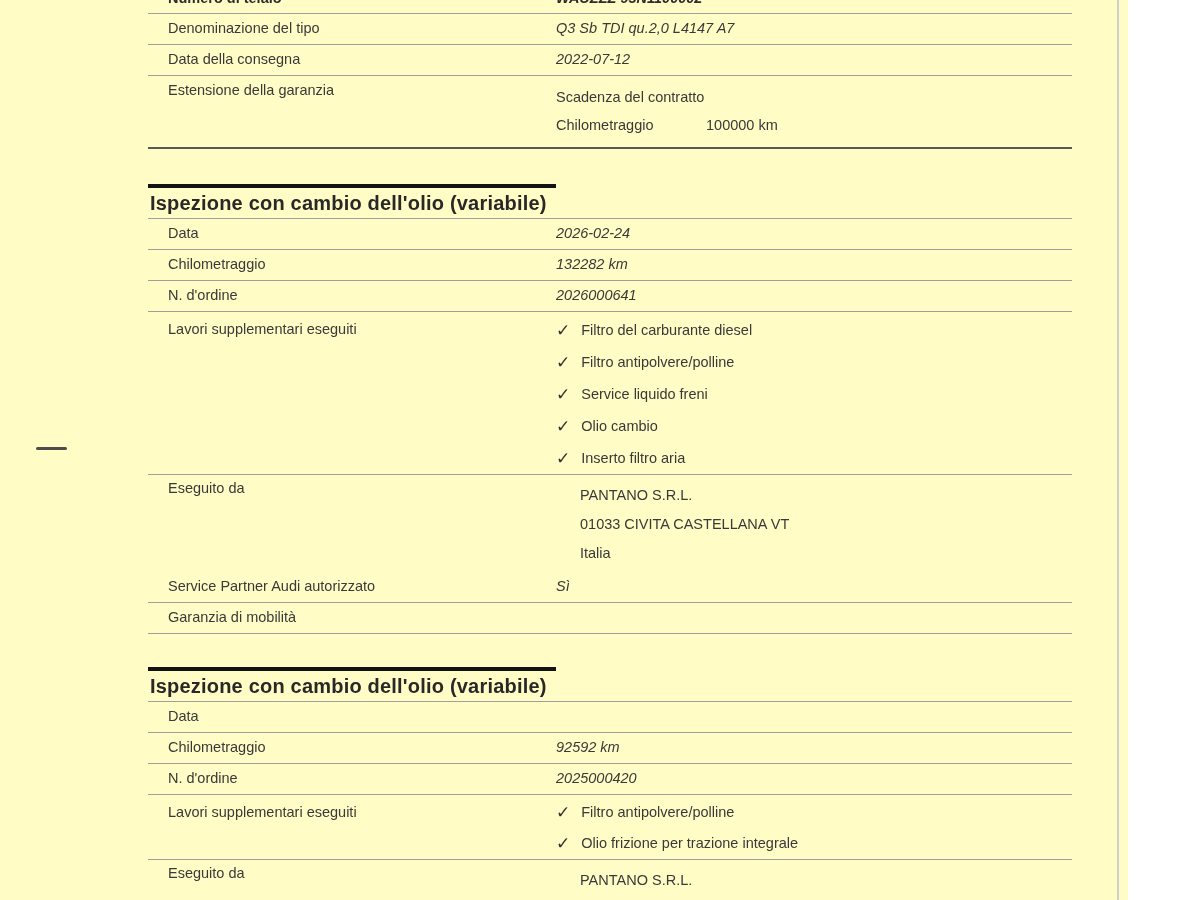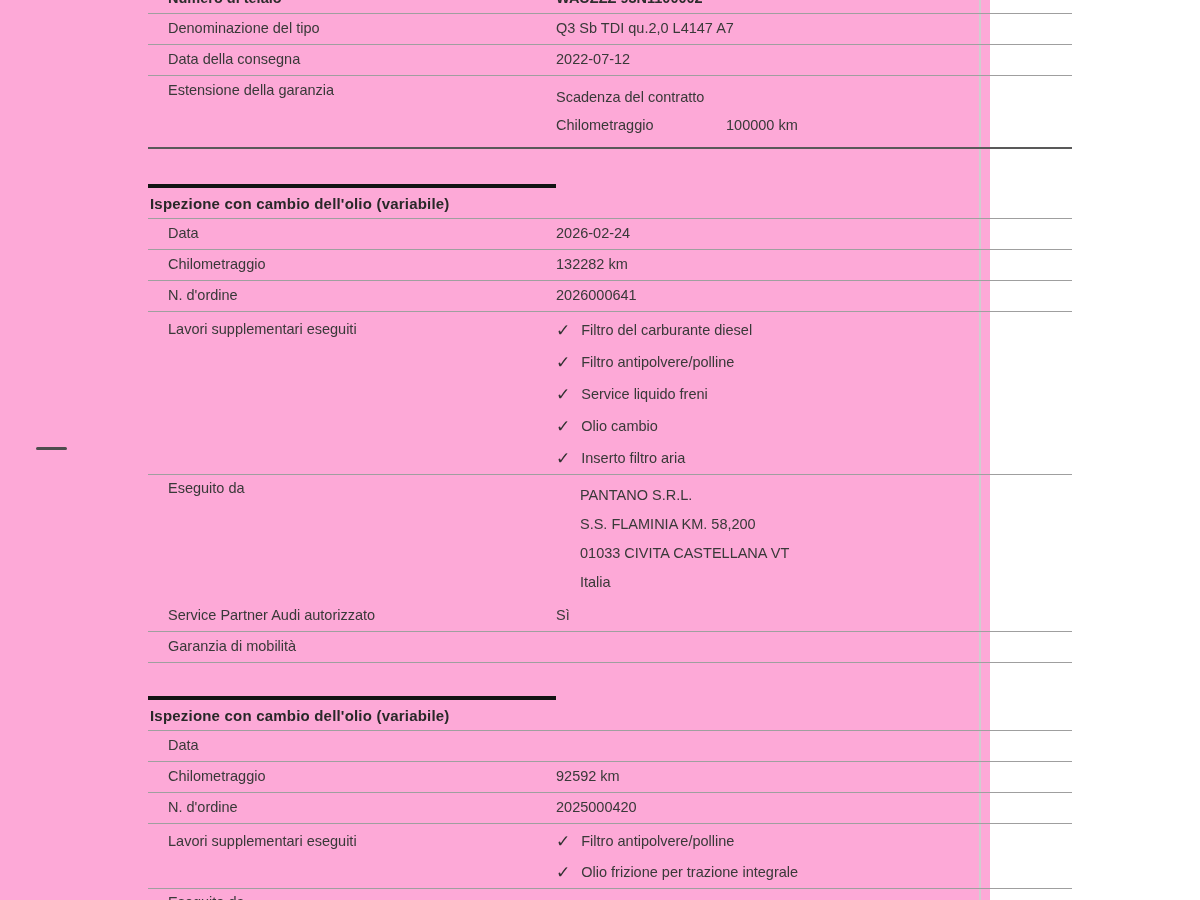--- a/index.html
+++ b/index.html
@@ -4,22 +4,22 @@
 <style>
   html, body {
     margin: 0; padding: 0;
     width: 1200px; height: 900px;
     background: #ffffff;
     overflow: hidden;
     font-family: "Liberation Sans", "DejaVu Sans", sans-serif;
   }
   .doc {
     position: relative;
-    width: 990px; height: 900px;
-    background: #f9a8d4;
+    width: 1128px; height: 900px;
+    background: #fef9c3;
     color: #3b3b3b;
     filter: blur(0.22px) contrast(1.03);
   }
   .page-edge {
     position: absolute;
     right: 9px; top: 0;
     width: 2px; height: 900px;
     background: #cdcdcd;
   }
   .fold-mark {
@@ -41,51 +41,51 @@
     padding: 7px 0 8px 0;
     font-size: 14.5px;
     line-height: 15px;
   }
   .row .lbl {
     width: 408px;
     padding-left: 20px;
     box-sizing: border-box;
     flex: none;
   }
-  .row .val { flex: 1; }
+  .row .val { flex: 1; font-style: italic; }
   
   .row.clipped {
     height: 13px;
     padding: 0;
     overflow: hidden;
     align-items: flex-start;
   }
   .row.clipped .inner {
     display: flex;
     width: 100%;
     margin-top: -9px;
   }
   .row.clipped .lbl, .row.clipped .val { font-weight: bold; color:#2e2e2e; }
   
   .row.warranty {
     border-bottom: 2px solid #5a5a5a;
   }
   .subgrid { flex: 1; }
-  .subrow { display: flex; line-height: 28px; gap: 20px; }
+  .subrow { display: flex; line-height: 28px; }
   .subrow .sublbl { width: 150px; flex: none; }
   .subrow .subval { flex: 1; }
   
   .section { margin-top: 35px; }
   .section.second { margin-top: 33px; }
   .section-bar {
     width: 408px; height: 4px;
     background: #161616;
   }
   .section-title {
-    font-size: 15px;
+    font-size: 20px;
     font-weight: bold;
     color: #2b2b2b;
     letter-spacing: 0.2px;
     padding: 7px 0 6px 2px;
     border-bottom: 1px solid #9e9e9e;
     line-height: 17px;
   }
   
   .row.checks { padding: 2px 0 0 0; }
   .row.checks .lbl { padding-top: 8px; }
@@ -194,21 +194,20 @@
             <span class="check-glyph">✓</span>
             <span>Inserto filtro aria</span>
           </div>
         </div>
       </div>
 
       <div class="row address">
         <div class="lbl">Eseguito da</div>
         <div class="addr-lines">
           <div>PANTANO S.R.L.</div>
-          <div>S.S. FLAMINIA KM. 58,200</div>
           <div>01033 CIVITA CASTELLANA VT</div>
           <div>Italia</div>
         </div>
       </div>
 
       <div class="row">
         <div class="lbl">Service Partner Audi autorizzato</div>
         <div class="val">Sì</div>
       </div>
 

